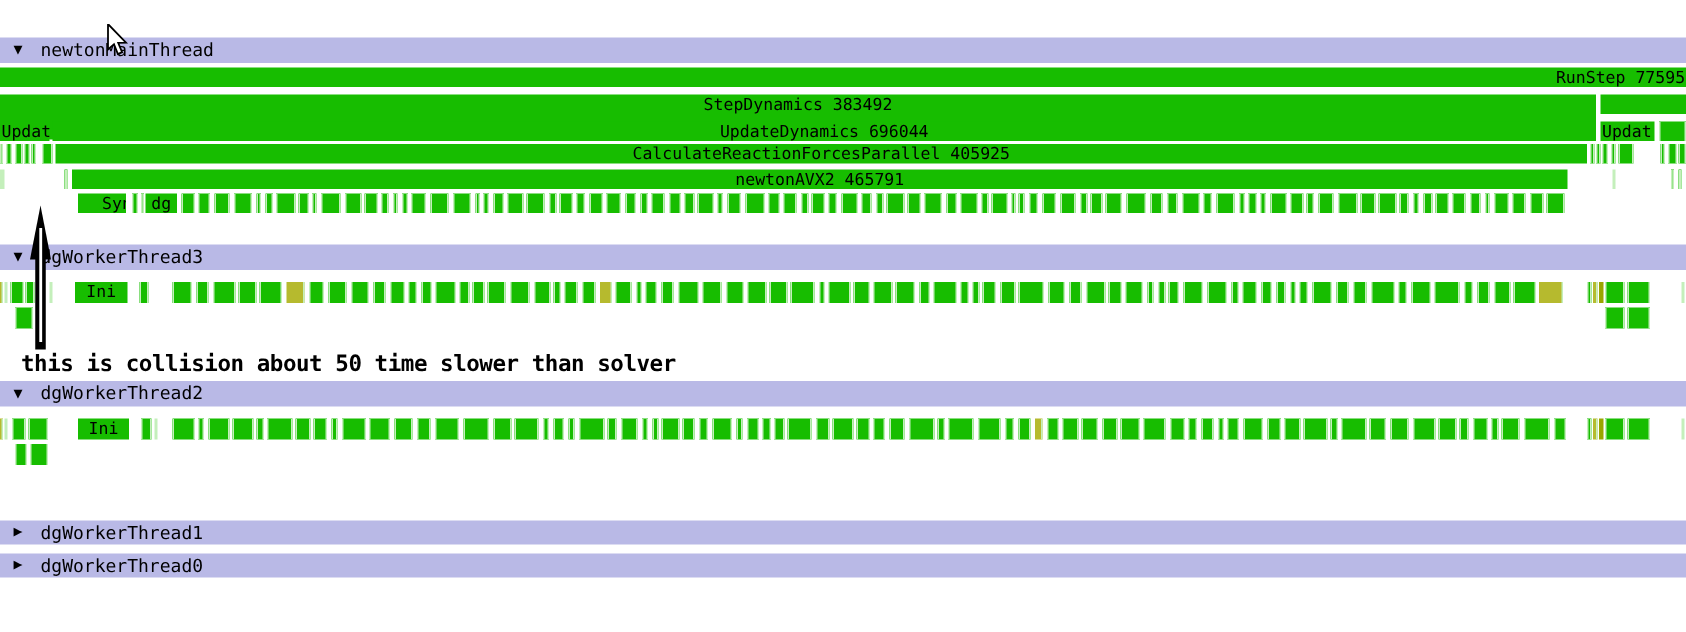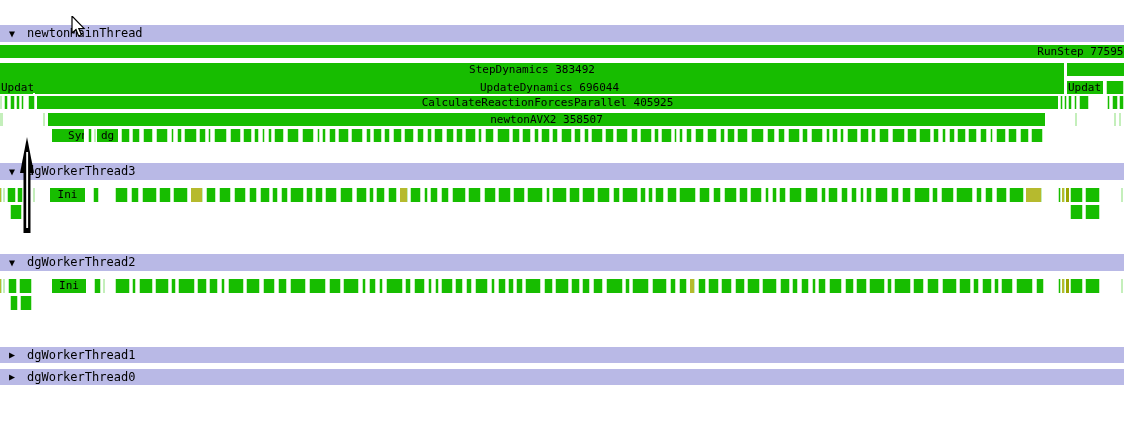--- a/index.html
+++ b/index.html
@@ -79,21 +79,21 @@
       <div class="bar small" style="left: 1064px; width: 3px; top: 96px; height: 13px;"></div>
       <div class="bar small" style="left: 1068px; width: 4px; top: 96px; height: 13px;"></div>
       <div class="bar small" style="left: 1074px; width: 3px; top: 96px; height: 13px;"></div>
       <div class="bar small" style="left: 1079px; width: 10px; top: 96px; height: 13px;"></div>
       <div class="bar small" style="left: 1107px; width: 3px; top: 96px; height: 13px;"></div>
       <div class="bar small" style="left: 1112px; width: 6px; top: 96px; height: 13px;"></div>
       <div class="bar small" style="left: 1119px; width: 5px; top: 96px; height: 13px;"></div>
       <div class="bar c-light" style="left: 0px; width: 3px; top: 113px; height: 13px;"></div>
       <div class="bar small" style="left: 43px; width: 2px; top: 113px; height: 13px;"></div>
       <div class="bar" style="left: 48px; width: 997px; top: 113px; height: 13px;">
-        <span class="bar-label" style="line-height: 13px; left: 0px; width: 100%; text-align: center;">newtonAVX2 358507</span>
+        <span class="bar-label" style="line-height: 13px; left: 0px; width: 100%; text-align: center;">newtonAVX2 465791</span>
       </div>
       <div class="bar c-light" style="left: 1075px; width: 2px; top: 113px; height: 13px;"></div>
       <div class="bar small" style="left: 1114px; width: 2px; top: 113px; height: 13px;"></div>
       <div class="bar small" style="left: 1119px; width: 2px; top: 113px; height: 13px;"></div>
       <div class="bar" style="left: 52px; width: 32px; top: 129px; height: 13px;">
         <span class="bar-label" style="line-height: 13px; left: 0px; width: 100%; text-align: center; padding-left: 10px;">Syn</span>
       </div>
       <div class="bar small" style="left: 88px; width: 4px; top: 129px; height: 13px;"></div>
       <div class="bar small" style="left: 94px; width: 2px; top: 129px; height: 13px;"></div>
       <div class="bar" style="left: 97px; width: 21px; top: 129px; height: 13px;">
@@ -384,20 +384,21 @@
   </div>
   <div class="thread-header" style="top: 347px; height: 16px;">
     <span class="tri" style="line-height: 16px;">▶</span>
     <span class="thread-label" style="line-height: 16px;">dgWorkerThread1</span>
   </div>
   <div class="thread-header" style="top: 369px; height: 16px;">
     <span class="tri" style="line-height: 16px;">▶</span>
     <span class="thread-label" style="line-height: 16px;">dgWorkerThread0</span>
   </div>
 
+  <div id="annotation-text">this is collision about 50 time slower than solver</div>
 
   <svg id="hand-arrow" width="60" height="250" viewBox="0 0 60 250">
     <polygon points="27,137 20,173 34,173" fill="#000000"></polygon>
     <rect x="23.5" y="169" width="7" height="64" fill="#000000"></rect>
     <rect x="26.2" y="152" width="1.9" height="76" fill="#ffffff"></rect>
   </svg>
 
   <svg id="mouse-cursor" width="16" height="22" viewBox="0 0 16 22" style="left: 71px; top: 16px;">
     <polygon points="1,0 1,17 5,13.5 7.6,20 10.4,18.8 7.8,12.6 13,12.4" fill="#ffffff" stroke="#000000" stroke-width="1.2"></polygon>
   </svg>

